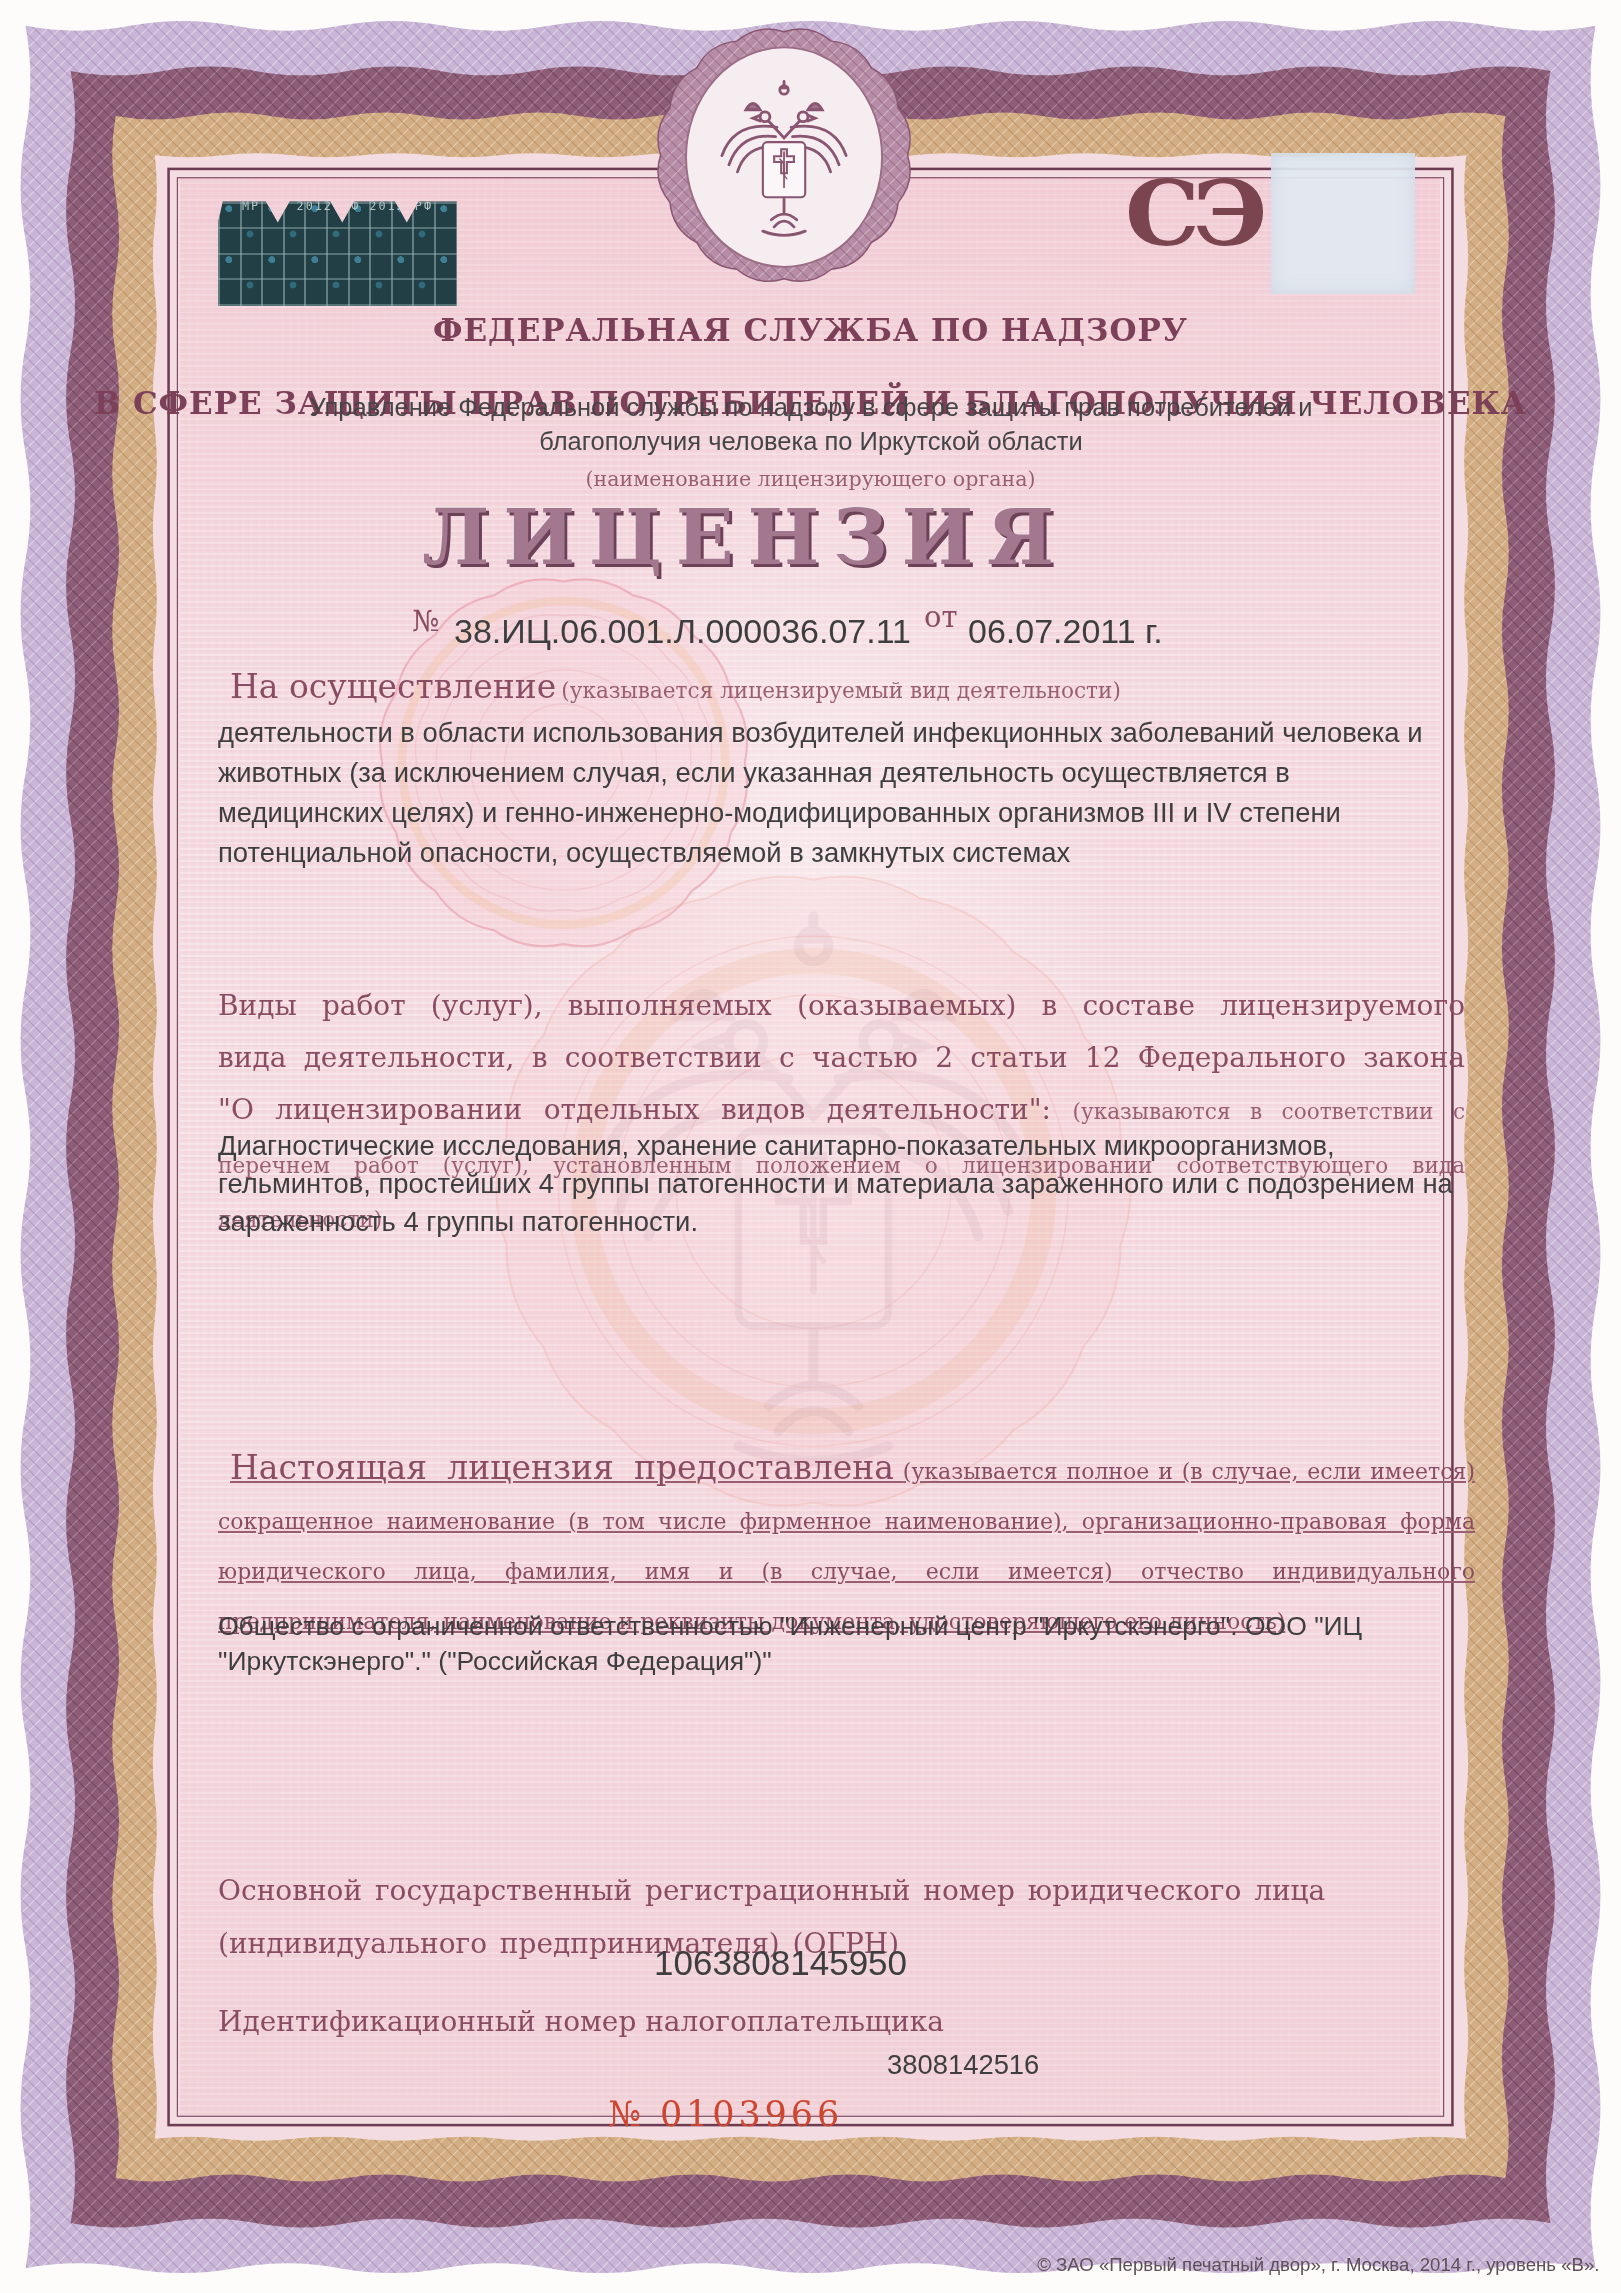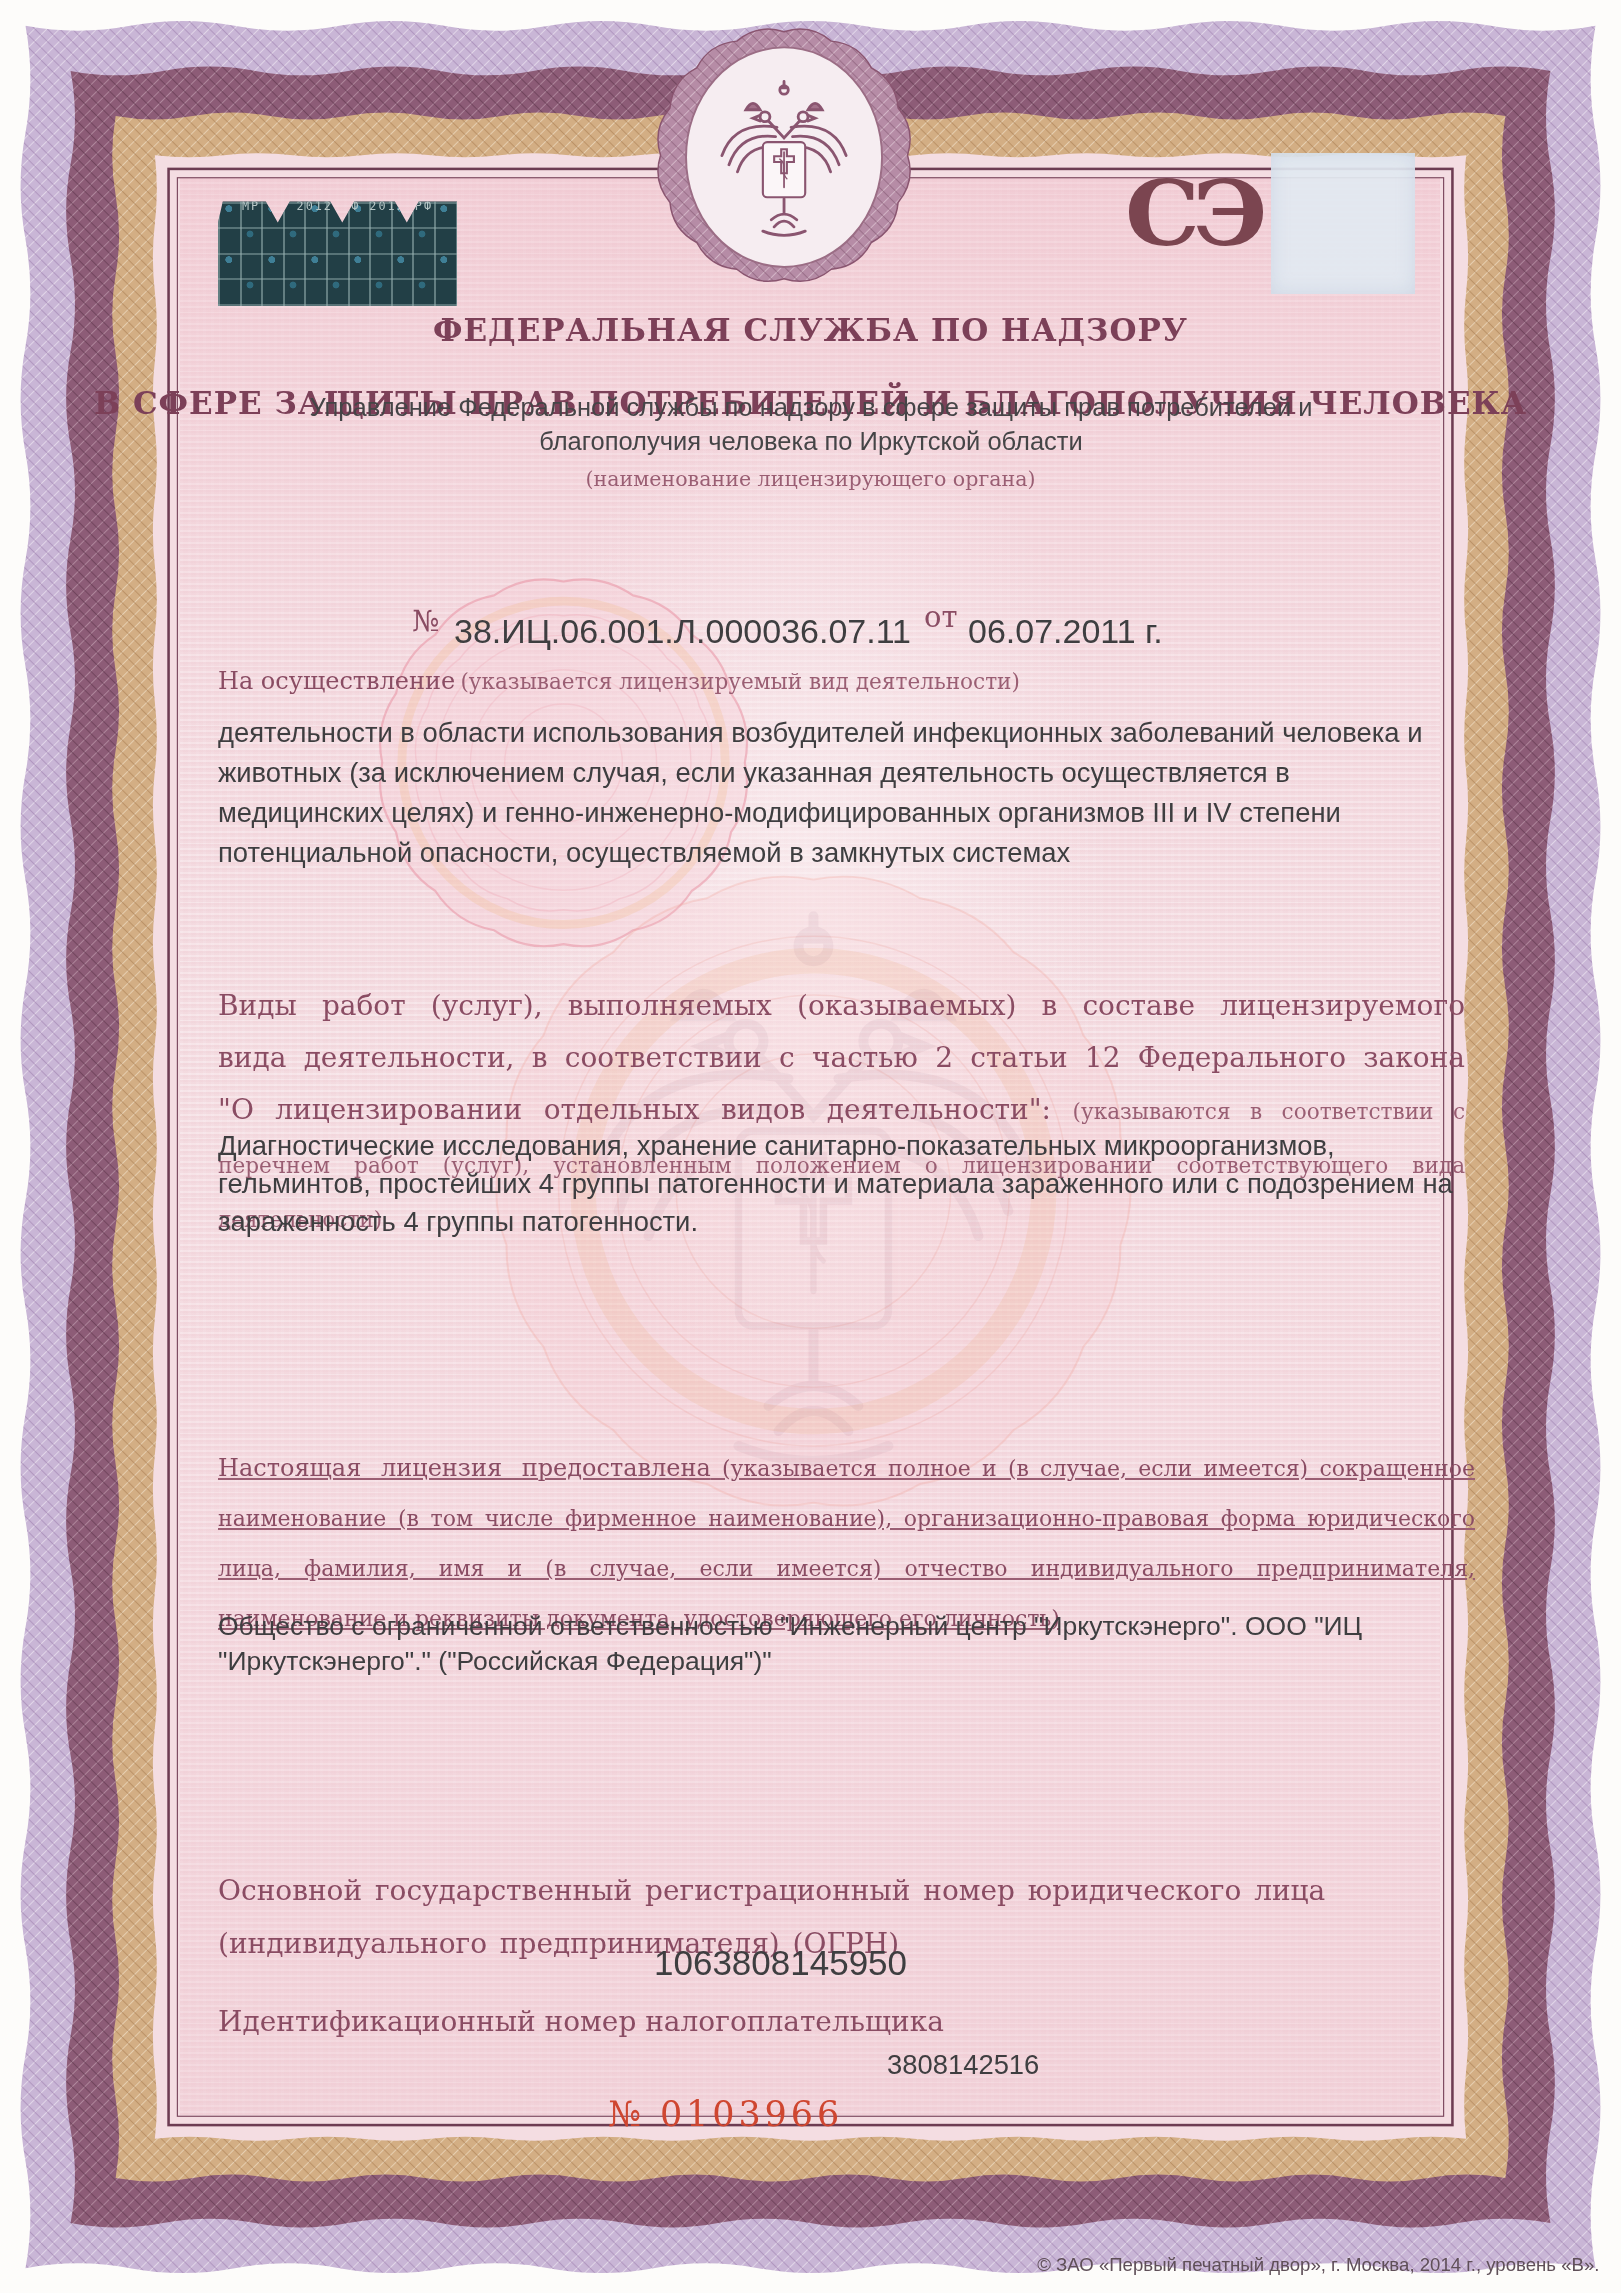--- a/index.html
+++ b/index.html
@@ -19,21 +19,21 @@
   .txt{z-index:3;}
   .serif{font-family:"DejaVu Serif",serif;color:#8a4c63;}
   .sans{font-family:"Liberation Sans","DejaVu Sans",sans-serif;color:#3e3e40;}
   .agency{width:1621px;text-align:center;font-weight:bold;font-size:31px;letter-spacing:1px;color:#7c4058;}
   .orgname{left:272px;width:1078px;text-align:center;font-size:25.5px;line-height:34px;color:#454547;}
   .smallnote{width:1621px;text-align:center;font-size:20.6px;color:#9a5e73;}
   .bigtitle{left:0;width:1490px;text-align:center;font-size:76px;font-weight:bold;letter-spacing:13.7px;
     color:#a3778e;text-shadow:2.9px 2.9px 0 #6d4258, -1px -1px 0 #f3e2e9;}
   .numserif{font-size:29px;color:#8a4c63;}
   .numval{font-size:34px;}
-  .seclabel{font-size:24px;color:#8a4c63;}
+  .seclabel{font-size:33px;color:#8a4c63;margin-left:12px;}
   .secnote{font-size:21.6px;color:#9a5e73;}
   .para{font-size:27.4px;line-height:40px;}
   .vidy{width:1247px;text-align:justify;font-size:28px;line-height:52px;color:#8a4c63;word-spacing:4.9px;}
   .granted{width:1257px;text-align:justify;line-height:50px;color:#9a5e73;font-size:22px;}
   .ogrnlabel{width:1255px;font-size:28px;line-height:53px;color:#8a4c63;word-spacing:3.9px;}
   .rednum{left:0;width:1451px;text-align:center;font-size:35px;letter-spacing:3.9px;color:#cf4630;}
   .copyright{font-size:18.6px;color:#5f4f58;font-family:"Liberation Sans",sans-serif;}
   .hologram{left:218px;top:196px;width:239px;height:110px;z-index:3;
     background-color:#223f46;
     background-image:
@@ -127,20 +127,21 @@
   </div>
 
   <div class="abs se-monogram">СЭ</div>
   <div class="abs bluesquare"></div>
 
   <div class="abs txt agency" style="top:312px;">ФЕДЕРАЛЬНАЯ СЛУЖБА ПО НАДЗОРУ</div>
   <div class="abs txt agency" style="top:337px;margin-top:48px;">В СФЕРЕ ЗАЩИТЫ ПРАВ ПОТРЕБИТЕЛЕЙ И БЛАГОПОЛУЧИЯ  ЧЕЛОВЕКА</div>
   <div class="abs txt sans orgname" style="top:390px;">Управление Федеральной службы по надзору в сфере защиты прав потребителей и благополучия человека по Иркутской области</div>
   <div class="abs txt smallnote" style="top:467px;">(наименование лицензирующего органа)</div>
 
+  <div class="abs txt bigtitle" style="top:493px;">ЛИЦЕНЗИЯ</div>
 
   <div class="abs txt serif numserif" style="left:412px;top:604px;">№</div>
   <div class="abs txt sans numval" style="left:454px;top:612px;">38.ИЦ.06.001.Л.000036.07.11</div>
   <div class="abs txt serif numserif" style="left:924px;top:600px;">от</div>
   <div class="abs txt sans numval" style="left:968px;top:612px;">06.07.2011 г.</div>
 
   <div class="abs txt" style="left:218px;top:667px;width:1255px;">
     <span class="serif seclabel">На осуществление</span>
     <span class="serif secnote">(указывается лицензируемый вид деятельности)</span>
   </div>

